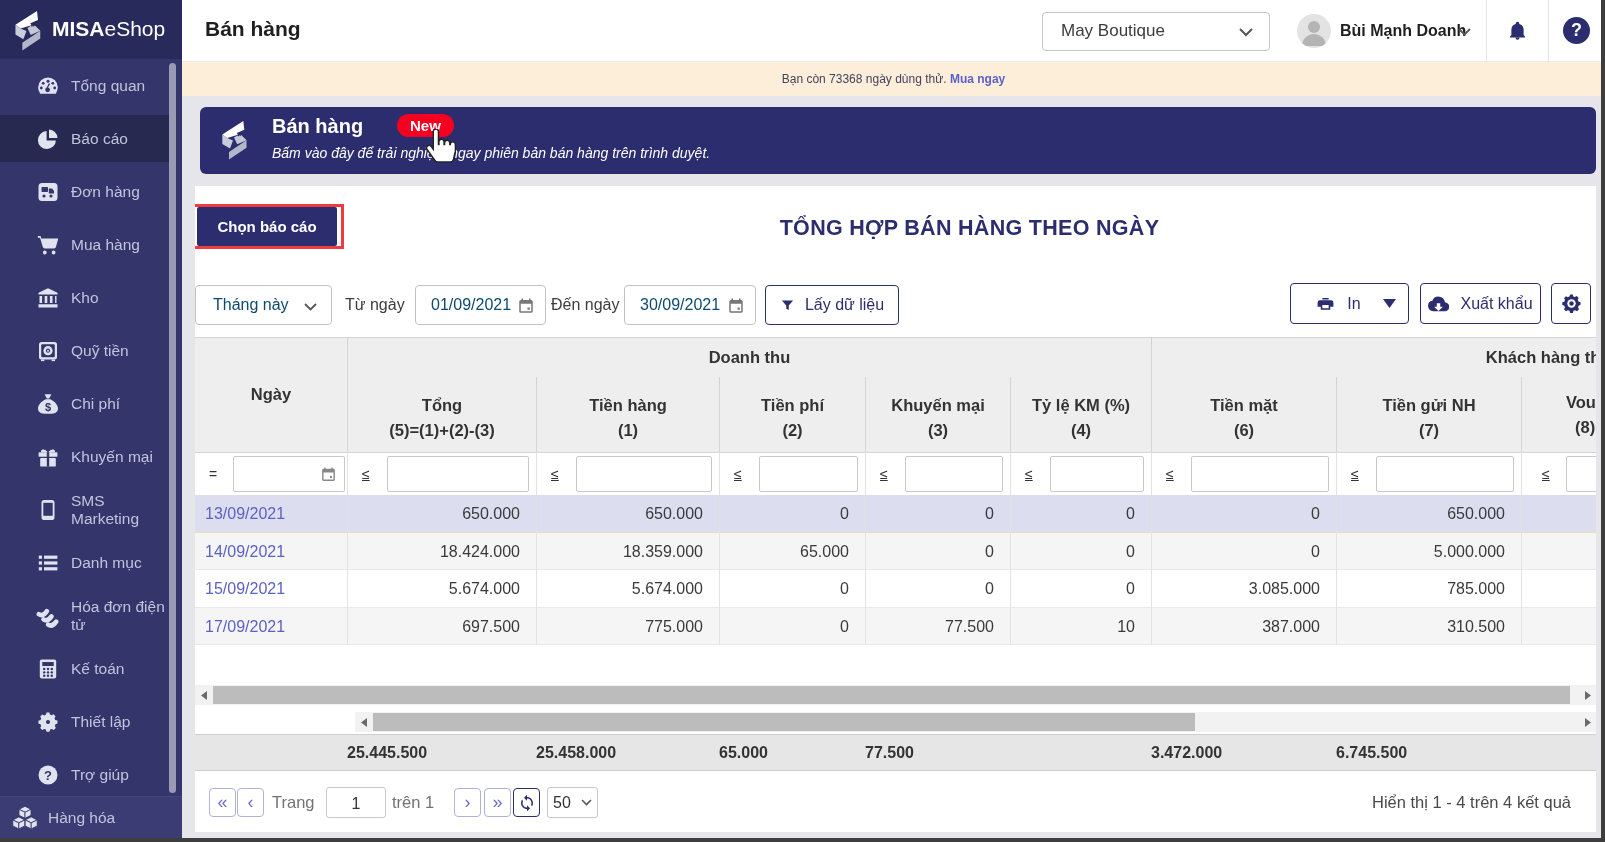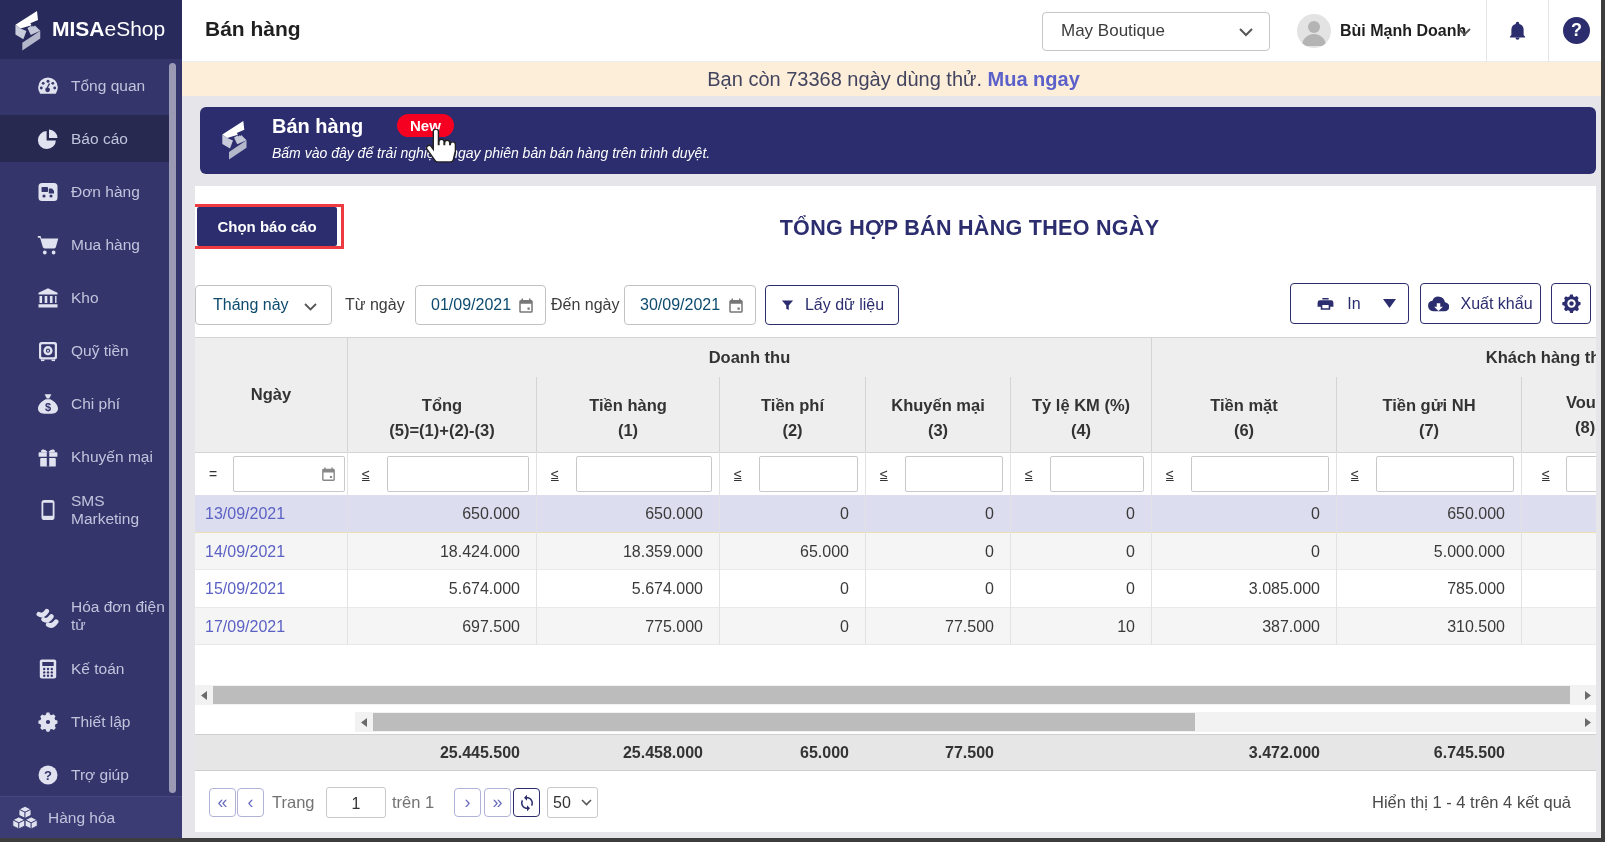--- a/index.html
+++ b/index.html
@@ -13,21 +13,21 @@
 .nav-item.active { background:#272951; }
 #sb-thumb { position:absolute; left:169px; top:63px; width:7px; height:730px; background:rgba(255,255,255,0.5); border-radius:4px; }
 #pinned { position:absolute; left:0; top:796px; width:182px; height:42px; background:#3b3c74; border-top:1px solid #45467e; color:#c2c4dd; font-size:15.5px; display:flex; align-items:center; }
 
 
 #header { position:absolute; left:182px; top:0; width:1423px; height:62px; background:#fff; border-bottom:1px solid #ededed; }
 #hdr-title { position:absolute; left:23px; top:17px; font-size:21px; font-weight:bold; color:#1f1f1f; }
 .vsep { position:absolute; top:0; width:1px; height:62px; background:#e4e4e4; }
 
 
-#notif { position:absolute; left:182px; top:62px; width:1423px; height:34px; background:#fdeeda; font-size:20px; color:#42445f; line-height:34px; text-align:center; }
+#notif { position:absolute; left:182px; top:62px; width:1423px; height:34px; background:#fdeeda; font-size:12px; color:#42445f; line-height:34px; text-align:center; }
 #notif a { color:#5c61c9; text-decoration:none; font-weight:bold; }
 
 
 #banner { position:absolute; left:200px; top:107px; width:1396px; height:67px; background:#2b2d6e; border-radius:6px; color:#fff; }
 
 
 #panel { position:absolute; left:195px; top:186px; width:1401px; height:646px; background:#fff; }
 #gutter-top { position:absolute; left:182px; top:96px; width:1423px; height:90px; background:#e6e6ea; }
 
 
@@ -36,21 +36,21 @@
 
 #edge-right { position:absolute; left:1601px; top:0; width:4px; height:842px; background:#3d3d3d; z-index:50; }
 #edge-bottom { position:absolute; left:0; top:838px; width:1605px; height:4px; background:#3d3d3d; z-index:50; }
 
 .th { position:absolute; font-size:16.5px; font-weight:bold; color:#333; text-align:center; }
 .fop { position:absolute; font-size:14px; color:#333; height:44px; line-height:44px; }
 .fin { position:absolute; height:36px; background:#fff; border:1px solid #c9c9c9; border-radius:2px; }
 .dcell { position:absolute; height:54px; line-height:38px; font-size:16px; }
 .date { color:#5c61c4; }
 .num { text-align:right; color:#3a3a3a; }
-.tcell { position:absolute; top:0; height:36px; line-height:36px; font-size:16px; font-weight:bold; color:#333; text-align:right; }
+.tcell { position:absolute; top:0; height:36px; line-height:36px; font-size:16px; font-weight:bold; color:#333; }
 .sbar { position:absolute; height:20px; background:#f2f2f2; }
 .sarr { position:absolute; top:0; width:18px; height:20px; background:#f2f2f2; display:flex; align-items:center; justify-content:center; }
 .sthumb { position:absolute; top:1px; height:18px; background:#bcbcbc; }
 .pbtn { position:absolute; top:17px; width:27px; height:29px; border:1px solid #b0b2d8; border-radius:4px; color:#6b6ec0; font-size:18px; text-align:center; line-height:26px; background:#fff; }
 .pref { border-color:#2b2d6e; display:flex; align-items:center; justify-content:center; }
 .ptxt { position:absolute; top:22px; font-size:16.5px; color:#737373; }
 .pinp { position:absolute; top:16px; width:60px; height:31px; border:1px solid #c9c9c9; border-radius:3px; text-align:center; line-height:31px; font-size:16px; color:#333; }
 .psel { position:absolute; top:16px; width:51px; height:31px; border:1px solid #c9c9c9; border-radius:3px; font-size:16px; color:#333; display:flex; align-items:center; justify-content:center; background:#fff; }
 .inpbox { position:absolute; height:40px; background:#fff; border:1px solid #c2c2c2; border-radius:4px; font-size:16px; color:#0c4a6e; line-height:38px; }
 .flbl { position:absolute; top:99px; height:40px; line-height:40px; font-size:16px; color:#3c3c3c; }
@@ -135,20 +135,30 @@
           <rect x="4.2" y="13" width="15.6" height="8.6" rx="0.9"></rect>
           <rect x="10.8" y="7.2" width="2.4" height="14.4" fill="#34356b"></rect>
         </svg>
       </span>Khuyến mại</div>
   <div class="nav-item" style="top:486px"><span class="ic">
         <svg width="24" height="24" viewBox="0 0 24 24">
           <rect x="5.5" y="2" width="13" height="20" rx="2.8" fill="#e0e2f0"></rect>
           <rect x="7.3" y="4.8" width="9.4" height="13" fill="#34356b"></rect>
         </svg>
       </span>SMS Marketing</div>
+  <div class="nav-item" style="top:539px"><span class="ic">
+        <svg width="24" height="24" viewBox="0 0 24 24" fill="#e0e2f0">
+          <rect x="2.8" y="4.6" width="3.2" height="3.2"></rect>
+          <rect x="8" y="4.6" width="13.4" height="3.2"></rect>
+          <rect x="2.8" y="10.4" width="3.2" height="3.2"></rect>
+          <rect x="8" y="10.4" width="13.4" height="3.2"></rect>
+          <rect x="2.8" y="16.2" width="3.2" height="3.2"></rect>
+          <rect x="8" y="16.2" width="13.4" height="3.2"></rect>
+        </svg>
+      </span>Danh mục</div>
   <div class="nav-item" style="top:592px"><span class="ic">
         <svg width="24" height="24" viewBox="0 0 24 24" fill="none" stroke="#e0e2f0" stroke-width="4.6" stroke-linecap="round">
           <path d="M2.8,10.2 C5.5,12 8,11.3 10.8,7.2"></path>
           <path d="M7.5,15.4 C10.2,17.2 12.7,16.5 15.5,12.4"></path>
           <path d="M12.2,20.6 C14.9,22.4 17.4,21.7 20.2,17.6"></path>
         </svg>
       </span>Hóa đơn điện tử</div>
   <div class="nav-item" style="top:645px"><span class="ic">
         <svg width="24" height="24" viewBox="0 0 24 24">
           <rect x="3.8" y="2.5" width="16.4" height="19" rx="2" fill="#e0e2f0"></rect>

